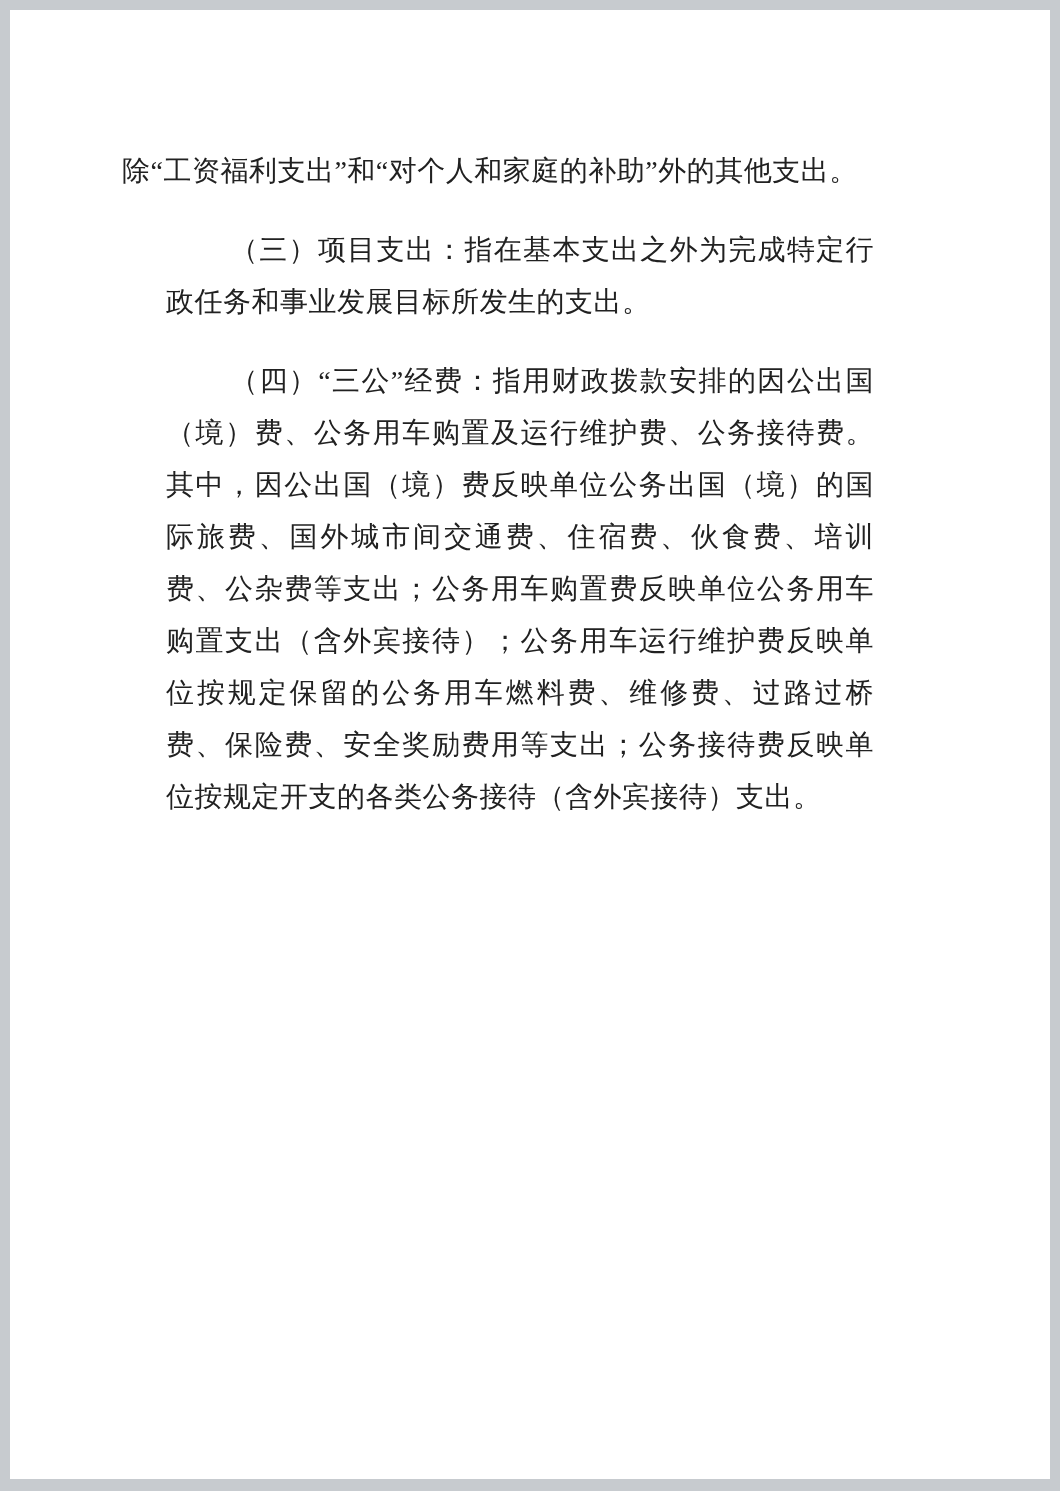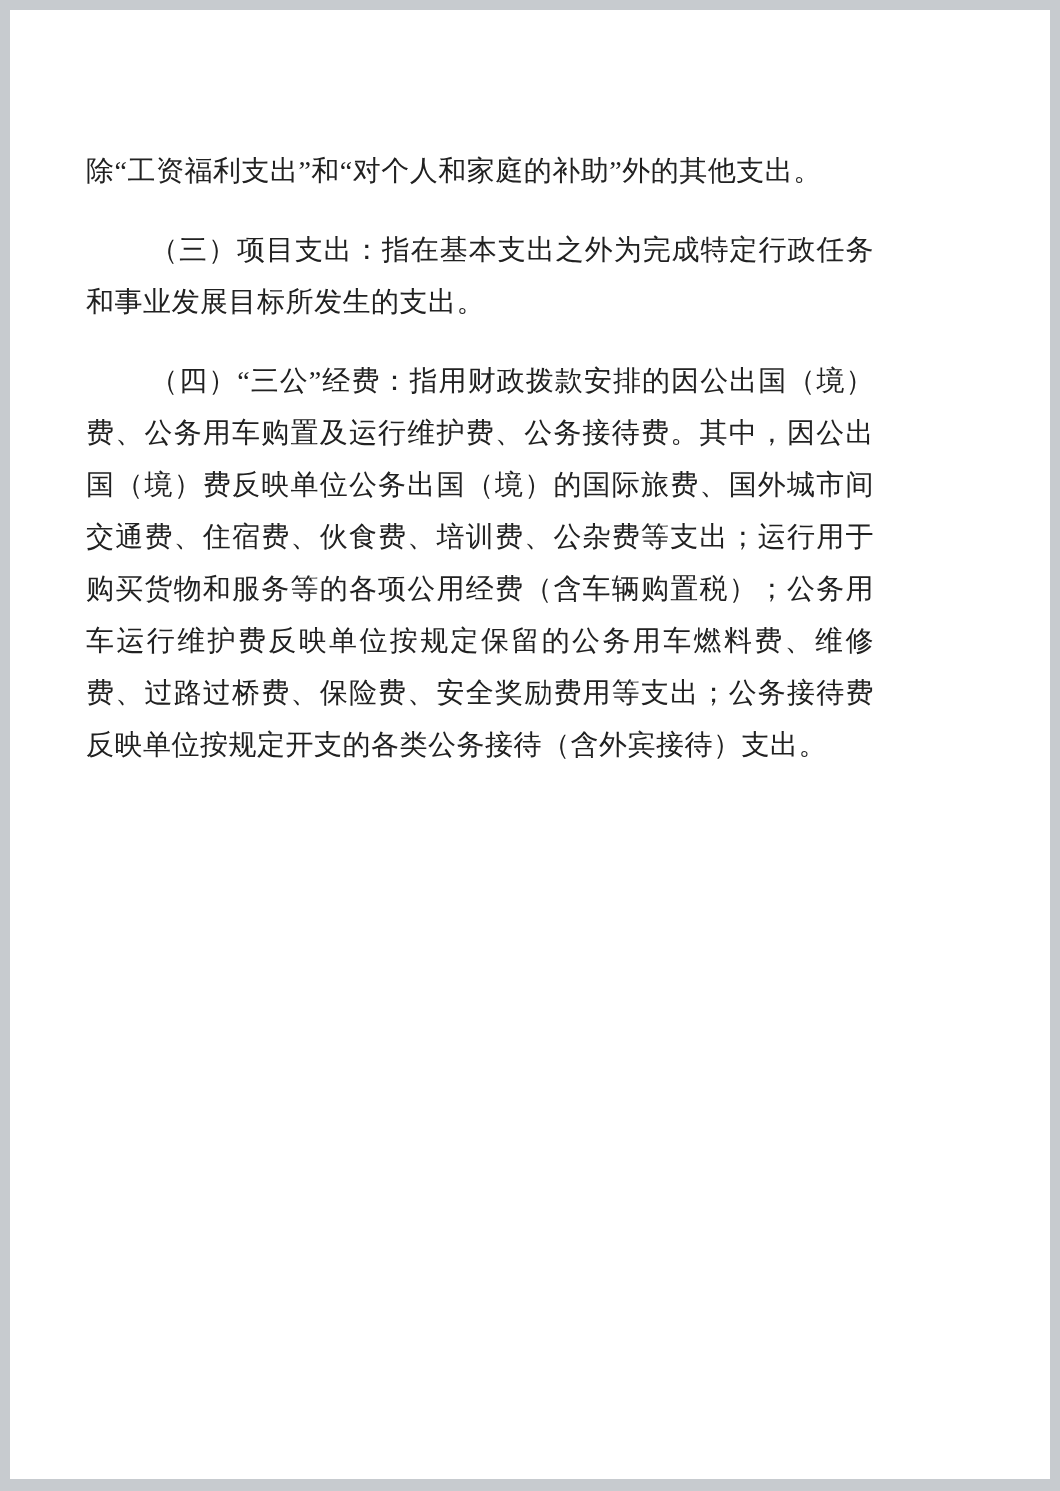--- a/index.html
+++ b/index.html
@@ -17,40 +17,41 @@
   }
   .paper {
     position: absolute;
     left: 10px;
     top: 10px;
     width: 1040px;
     height: 1469px;
     background: #ffffff;
   }
   .doc-content {
-    padding: 135px 176px 0 76px;
+    padding: 135px 176px 0 112px;
     font-size: 28px;
     line-height: 52px;
     color: #212121;
     text-align: justify;
     text-justify: inter-character;
     letter-spacing: 0.5px;
   }
   .doc-content p {
     margin: 0;
   }
   .doc-content p + p {
     margin-top: 27px;
   }
   .doc-content p.indent {
     text-indent: 64px;
+    margin-left: 44px;
   }
 </style>
 </head>
 <body>
 
 <div class="paper">
   <div class="doc-content">
     <p>除“工资福利支出”和“对个人和家庭的补助”外的其他支出。</p>
     <p class="indent">（三）项目支出：指在基本支出之外为完成特定行政任务和事业发展目标所发生的支出。</p>
-    <p class="indent">（四）“三公”经费：指用财政拨款安排的因公出国（境）费、公务用车购置及运行维护费、公务接待费。其中，因公出国（境）费反映单位公务出国（境）的国际旅费、国外城市间交通费、住宿费、伙食费、培训费、公杂费等支出；运行用于购买货物和服务等的各项公用经费（含车辆购置税）；公务用车运行维护费反映单位按规定保留的公务用车燃料费、维修费、过路过桥费、保险费、安全奖励费用等支出；公务接待费反映单位按规定开支的各类公务接待（含外宾接待）支出。</p>
+    <p class="indent">（四）“三公”经费：指用财政拨款安排的因公出国（境）费、公务用车购置及运行维护费、公务接待费。其中，因公出国（境）费反映单位公务出国（境）的国际旅费、国外城市间交通费、住宿费、伙食费、培训费、公杂费等支出；公务用车购置费反映单位公务用车购置支出（含外宾接待）；公务用车运行维护费反映单位按规定保留的公务用车燃料费、维修费、过路过桥费、保险费、安全奖励费用等支出；公务接待费反映单位按规定开支的各类公务接待（含外宾接待）支出。</p>
   </div>
 </div>
 
 </body></html>

